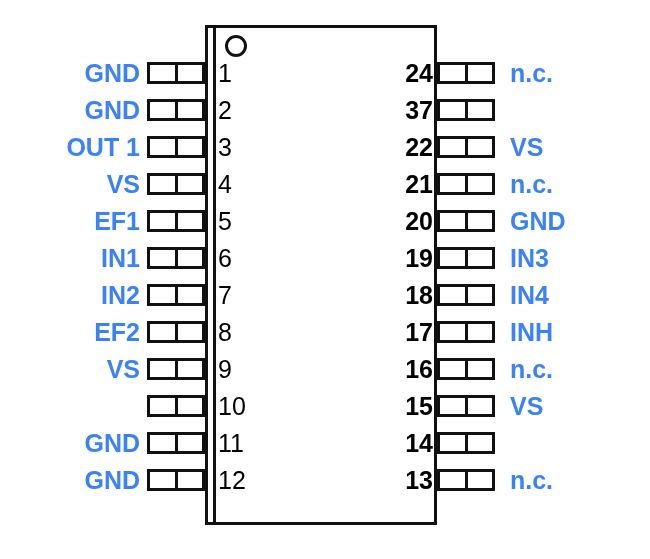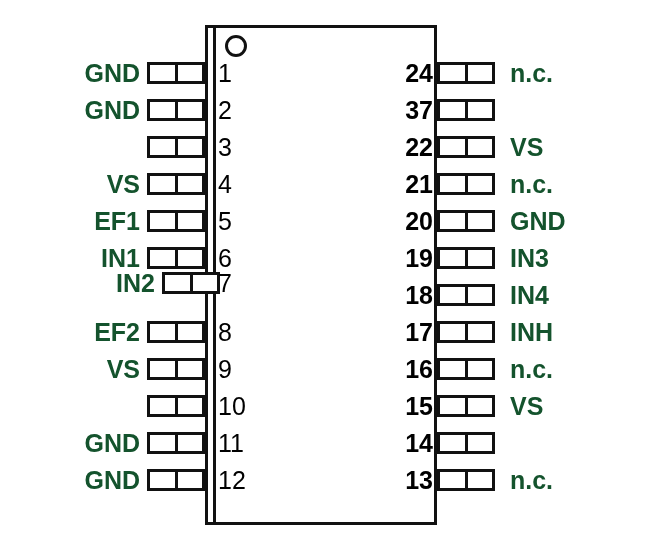--- a/index.html
+++ b/index.html
@@ -83,21 +83,21 @@
     border-left: 3px solid #111111;
   }
 
   
   .sig-label {
     position: absolute;
     top: 50%;
     transform: translateY(-50%);
     font-size: 25px;
     font-weight: bold;
-    color: #14532d;
+    color: #3b82f6;
     white-space: nowrap;
     line-height: 1;
   }
   .pin-row.left  .sig-label { right: 65px; text-align: right; }
   .pin-row.right .sig-label { left: 73px;  text-align: left;  }
 
   
   .pin-num {
     position: absolute;
     top: 50%;
@@ -125,39 +125,40 @@
         <span class="sig-label">GND</span>
         <div class="lead"></div>
         <span class="pin-num">1</span>
       </div>
       <div class="pin-row left" style="top: 99px;">
         <span class="sig-label">GND</span>
         <div class="lead"></div>
         <span class="pin-num">2</span>
       </div>
       <div class="pin-row left" style="top: 136px;">
+        <span class="sig-label">OUT 1</span>
         <div class="lead"></div>
         <span class="pin-num">3</span>
       </div>
       <div class="pin-row left" style="top: 173px;">
         <span class="sig-label">VS</span>
         <div class="lead"></div>
         <span class="pin-num">4</span>
       </div>
       <div class="pin-row left" style="top: 210px;">
         <span class="sig-label">EF1</span>
         <div class="lead"></div>
         <span class="pin-num">5</span>
       </div>
       <div class="pin-row left" style="top: 247px;">
         <span class="sig-label">IN1</span>
         <div class="lead"></div>
         <span class="pin-num">6</span>
       </div>
-      <div class="pin-row left" style="top: 272px; padding-left: 15px;">
+      <div class="pin-row left" style="top: 284px;">
         <span class="sig-label">IN2</span>
         <div class="lead"></div>
         <span class="pin-num">7</span>
       </div>
       <div class="pin-row left" style="top: 321px;">
         <span class="sig-label">EF2</span>
         <div class="lead"></div>
         <span class="pin-num">8</span>
       </div>
       <div class="pin-row left" style="top: 358px;">

